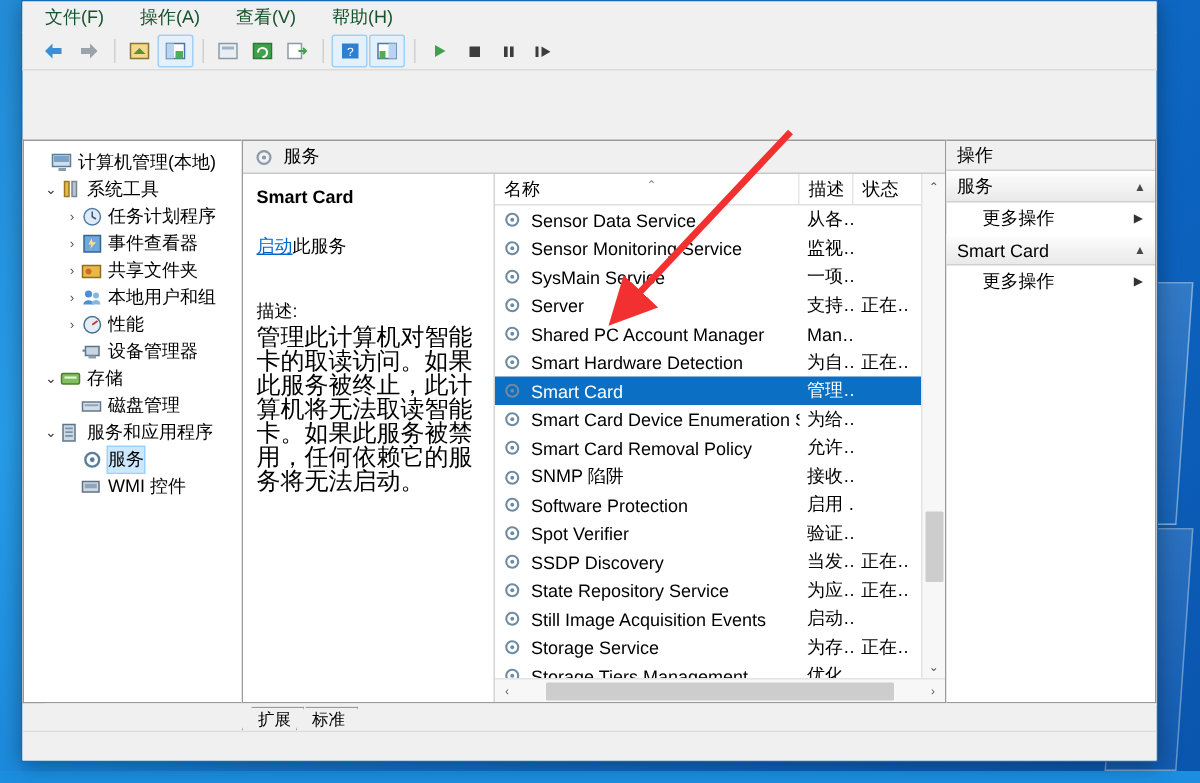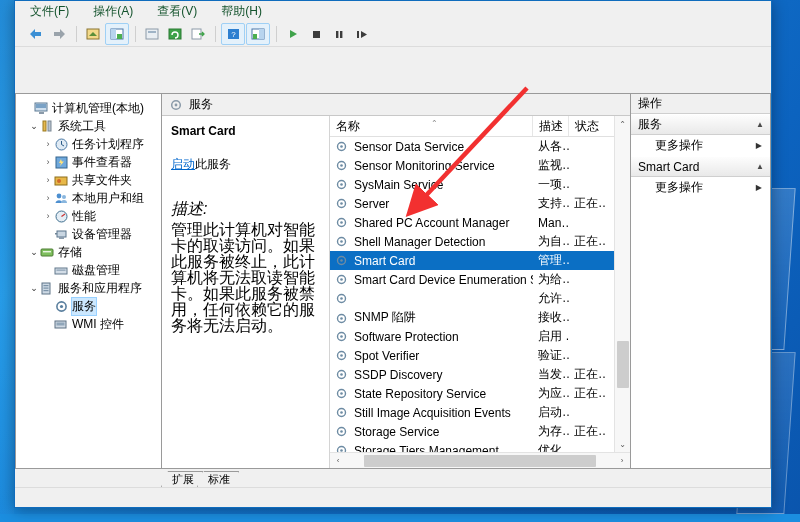--- a/index.html
+++ b/index.html
@@ -75,21 +75,21 @@
   .cp-header .hico{width:14px;height:14px;margin-right:6px;position:relative;}
   .cp-header .htxt{font-size:12px;}
   .cp-split{flex:1 1 auto;display:flex;min-height:0;}
 
   
   .desc{width:168px;flex:0 0 auto;padding:8px 9px 0 9px;box-sizing:border-box;
     border-right:1px solid #d4d4d4;overflow:hidden;}
   .desc-title{font-weight:bold;font-size:12px;margin-bottom:18px;}
   .desc-link{color:#0066cc;text-decoration:underline;cursor:pointer;}
   .desc-linkline{font-size:12px;margin-bottom:26px;}
-  .desc-lbl{font-size:16px;margin-bottom:2px;font-style:italic;}
+  .desc-lbl{font-size:12px;margin-bottom:2px;}
   .desc-body{font-size:16px;line-height:16px;}
 
   
   .listwrap{flex:1 1 auto;min-width:0;display:flex;flex-direction:column;position:relative;background:#fff;}
   .lv-head{height:20px;background:#fff;border-bottom:1px solid #e0e0e0;display:flex;
     flex:0 0 auto;font-size:12px;position:relative;}
   .lv-head .hcell{display:flex;align-items:center;padding-left:6px;box-sizing:border-box;
     border-right:1px solid #e6e6e6;position:relative;overflow:hidden;white-space:nowrap;}
   .hcell .sortcaret{position:absolute;left:50%;top:3px;font-size:8px;color:#8a8a8a;}
   .lv-rows{flex:1 1 auto;overflow:hidden;position:relative;}
@@ -487,21 +487,21 @@
                 </div>
                 <div class="c-desc" style="width:36px">Man…</div>
                 <div class="c-stat" style="width:38px"></div>
               </div>
               <div class="row">
                 <div class="c-name" style="width:203px">
                   <span class="svc-ico"><svg width="13" height="13" viewBox="0 0 14 14">
                       <circle cx="7" cy="7" r="4.3" fill="none" stroke="#6d8ba3" stroke-width="1.5"></circle>
                       <circle cx="7" cy="7" r="1.4" fill="#6d8ba3"></circle>
                     </svg></span>
-                  <span>Shell Manager Detection</span>
+                  <span>Smart Hardware Detection</span>
                 </div>
                 <div class="c-desc" style="width:36px">为自…</div>
                 <div class="c-stat" style="width:38px">正在…</div>
               </div>
               <div class="row selected">
                 <div class="c-name" style="width:203px">
                   <span class="svc-ico"><svg width="13" height="13" viewBox="0 0 14 14">
                       <circle cx="7" cy="7" r="4.3" fill="none" stroke="#6d8ba3" stroke-width="1.5"></circle>
                       <circle cx="7" cy="7" r="1.4" fill="#6d8ba3"></circle>
                     </svg></span>
@@ -520,20 +520,21 @@
                 </div>
                 <div class="c-desc" style="width:36px">为给…</div>
                 <div class="c-stat" style="width:38px"></div>
               </div>
               <div class="row">
                 <div class="c-name" style="width:203px">
                   <span class="svc-ico"><svg width="13" height="13" viewBox="0 0 14 14">
                       <circle cx="7" cy="7" r="4.3" fill="none" stroke="#6d8ba3" stroke-width="1.5"></circle>
                       <circle cx="7" cy="7" r="1.4" fill="#6d8ba3"></circle>
                     </svg></span>
+                  <span>Smart Card Removal Policy</span>
                 </div>
                 <div class="c-desc" style="width:36px">允许…</div>
                 <div class="c-stat" style="width:38px"></div>
               </div>
               <div class="row">
                 <div class="c-name" style="width:203px">
                   <span class="svc-ico"><svg width="13" height="13" viewBox="0 0 14 14">
                       <circle cx="7" cy="7" r="4.3" fill="none" stroke="#6d8ba3" stroke-width="1.5"></circle>
                       <circle cx="7" cy="7" r="1.4" fill="#6d8ba3"></circle>
                     </svg></span>

